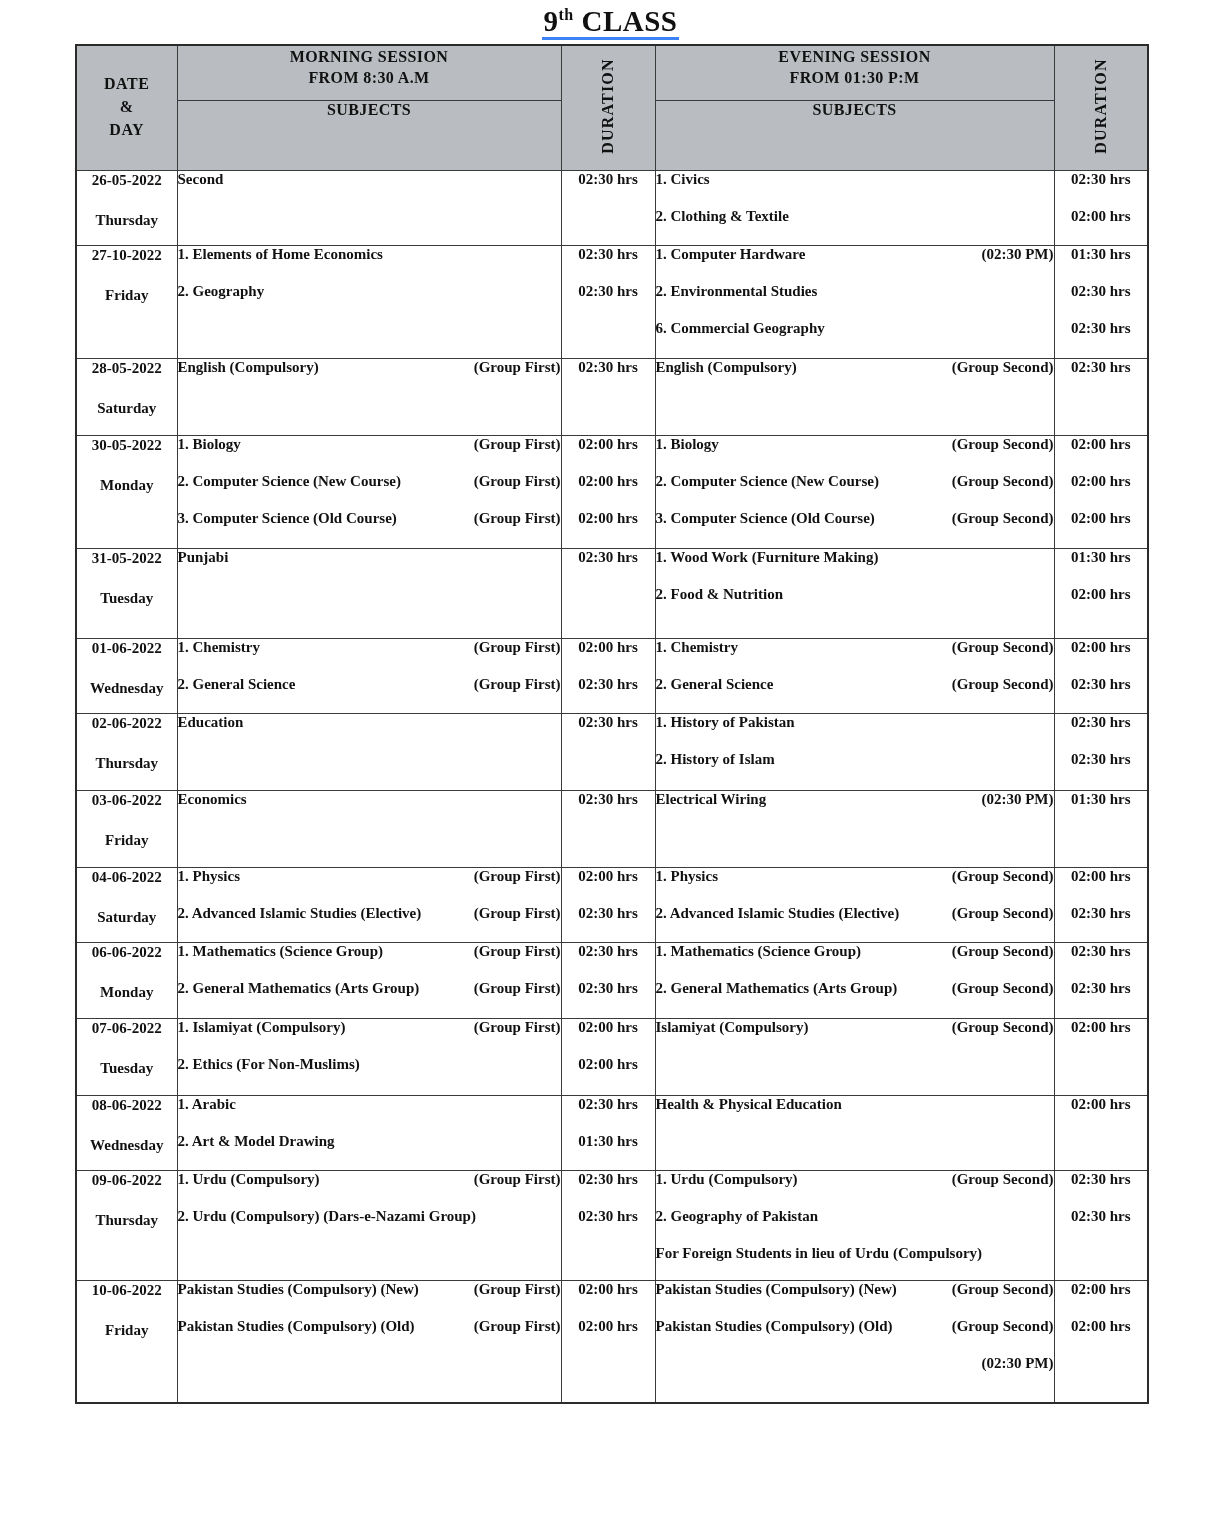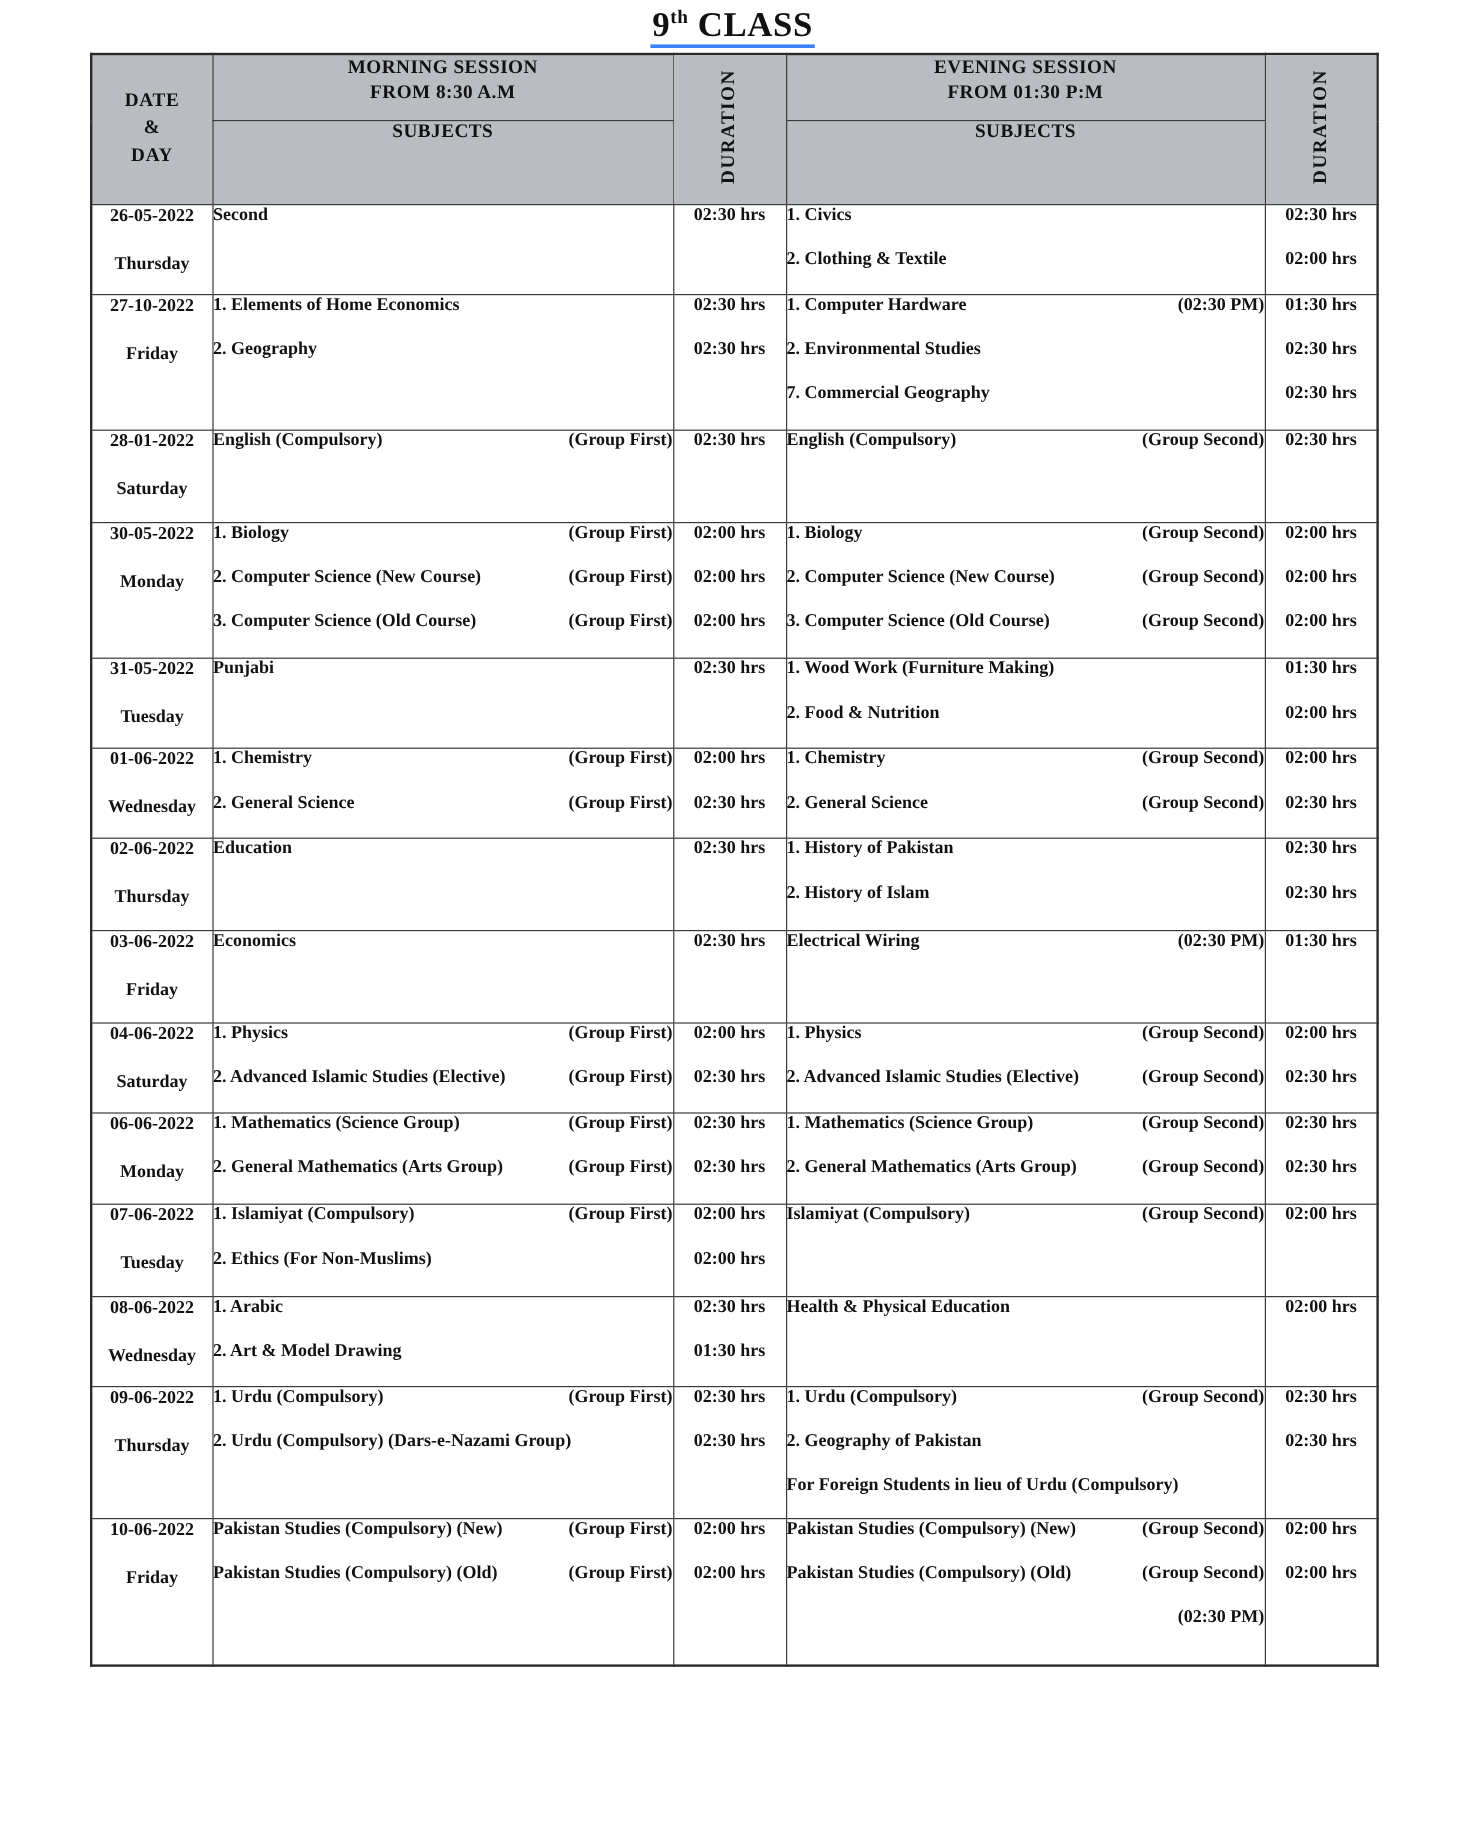--- a/index.html
+++ b/index.html
@@ -264,33 +264,33 @@
           <td class="cell-sub">
             <div class="line">
               <span class="ltxt">1. Computer Hardware</span>
               <span class="lgrp">(02:30 PM)</span>
             </div>
             <div class="line">
               <span class="ltxt">2. Environmental Studies</span>
               <span class="lgrp"></span>
             </div>
             <div class="line">
-              <span class="ltxt">7. Commercial Geography</span>
+              <span class="ltxt">6. Commercial Geography</span>
               <span class="lgrp"></span>
             </div>
           </td>
           <td class="cell-dur">
             <div class="dline">01:30 hrs</div>
             <div class="dline">02:30 hrs</div>
             <div class="dline">02:30 hrs</div>
           </td>
         </tr>
         <tr style="height: 77px;">
           <td class="cell-date">
-            <span class="dnum">28-01-2022</span>
+            <span class="dnum">28-05-2022</span>
             <span class="dday">Saturday</span>
           </td>
           <td class="cell-sub">
             <div class="line">
               <span class="ltxt">English (Compulsory)</span>
               <span class="lgrp">(Group First)</span>
             </div>
           </td>
           <td class="cell-dur">
             <div class="dline">02:30 hrs</div>
@@ -342,21 +342,21 @@
               <span class="ltxt">3. Computer Science (Old Course)</span>
               <span class="lgrp">(Group Second)</span>
             </div>
           </td>
           <td class="cell-dur">
             <div class="dline">02:00 hrs</div>
             <div class="dline">02:00 hrs</div>
             <div class="dline">02:00 hrs</div>
           </td>
         </tr>
-        <tr style="height: 75px;">
+        <tr style="height: 90px;">
           <td class="cell-date">
             <span class="dnum">31-05-2022</span>
             <span class="dday">Tuesday</span>
           </td>
           <td class="cell-sub">
             <div class="line">
               <span class="ltxt">Punjabi</span>
               <span class="lgrp"></span>
             </div>
           </td>

